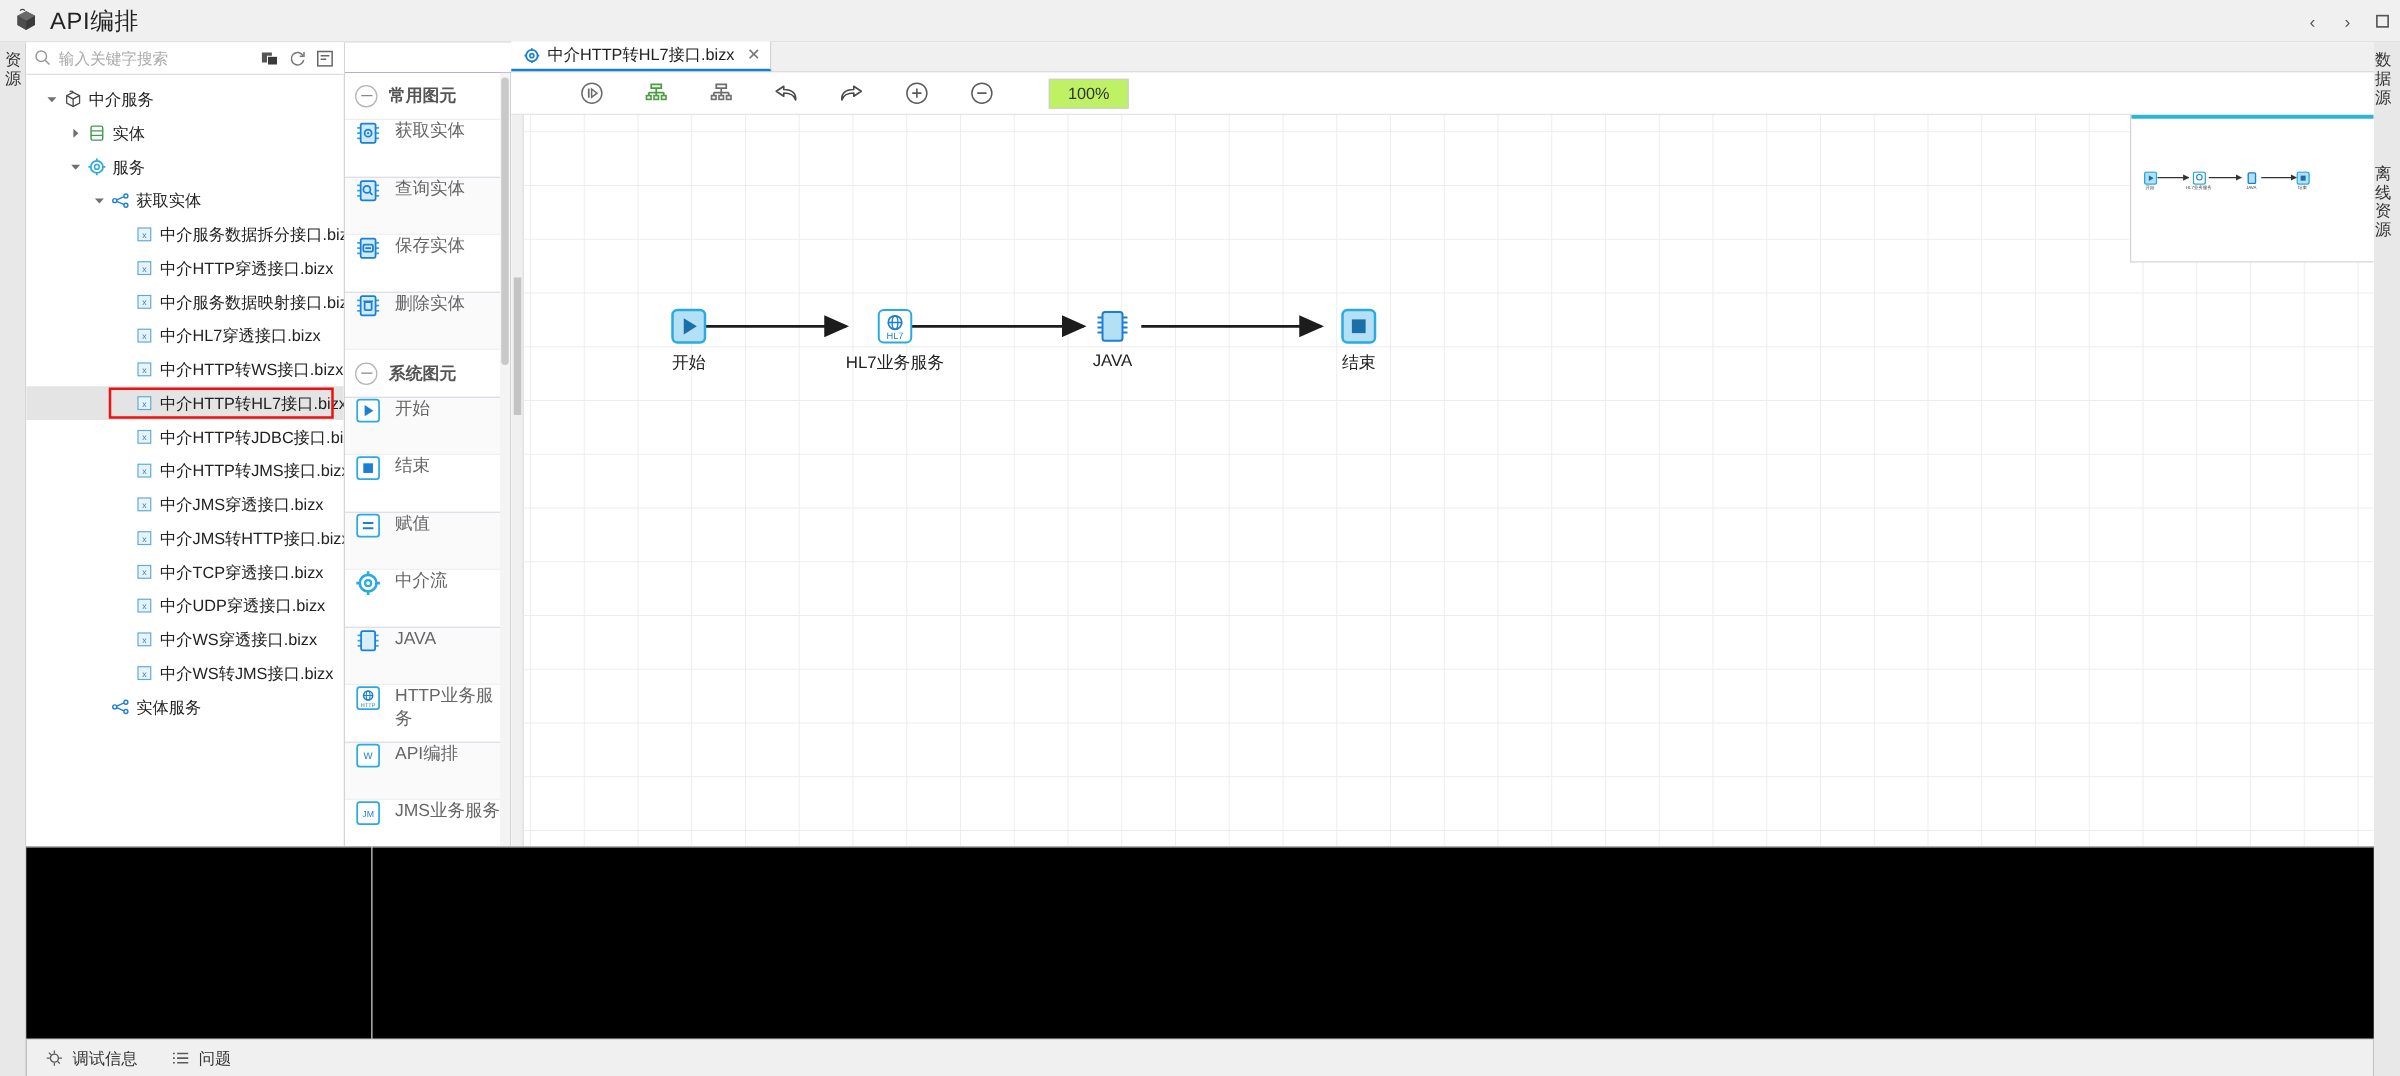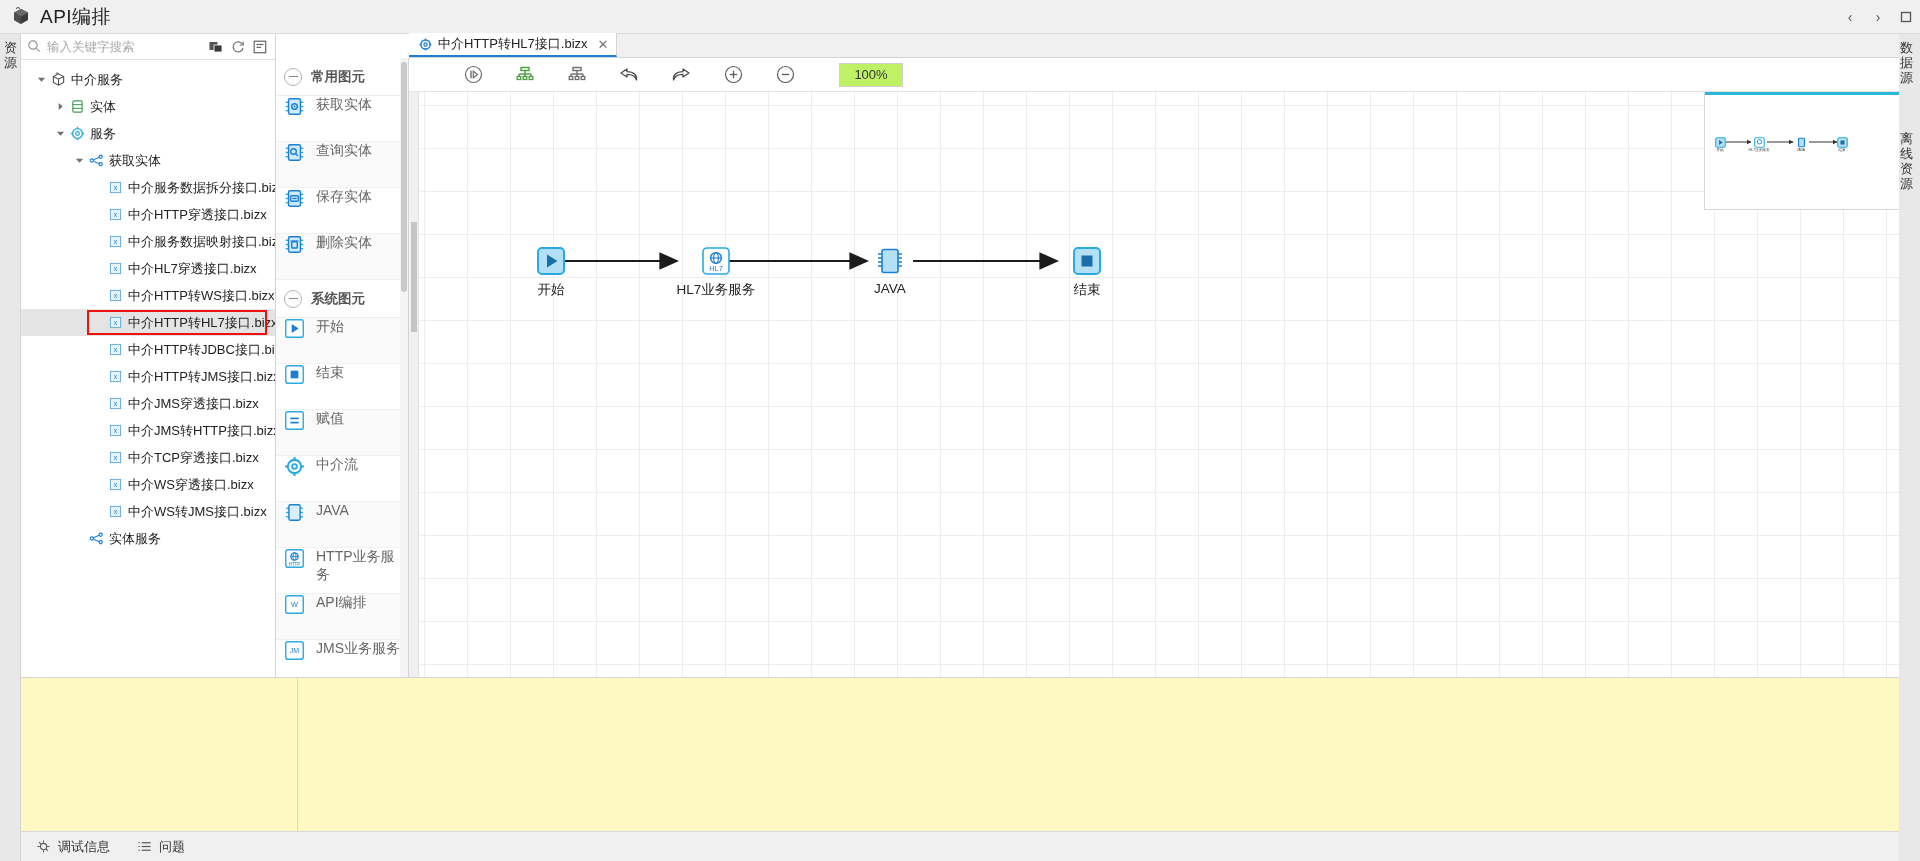--- a/index.html
+++ b/index.html
@@ -183,21 +183,21 @@
   }
   .minimap .mtop { position: absolute; left: 0; top: 0; width: 195px; height: 3px; background: #29b6d8; }
   .minimap .mini-flow { position: absolute; left: 0; top: 40px; width: 195px; height: 40px; }
   .mnode { position: absolute; text-align: center; }
   .mnode .ms { width: 11px; height: 11px; margin: 0 auto; }
   .mnode .ml { font-size: 3.6px; color: #444; margin-top: 1px; white-space: nowrap; transform: scale(1); }
 
   
   .statusbar {
     position: absolute; left: 21px; bottom: 0; right: 21px; height: 184px;
-    background: #fef9c3; border-top: 1px solid #d4d4d4;
+    background: #000000; border-top: 1px solid #d4d4d4;
   }
   .status-strip {
     position: absolute; left: 0; bottom: 0; width: 100%; height: 30px;
     background: #f0f0f0; border-top: 1px solid #d8d8d8;
     display: flex; align-items: center; padding-left: 14px; gap: 26px;
   }
   .status-item { display: flex; align-items: center; font-size: 13px; color: #333; cursor: pointer; }
   .status-item .si { width: 16px; height: 16px; margin-right: 7px; flex:0 0 16px; display:flex; align-items:center; justify-content:center;}
 
   .bot-divider {
@@ -457,20 +457,31 @@
         <div class="node">
           <span style="display:inline-block;width:71px;flex:0 0 71px"></span>
           <span class="twisty"></span>
           <span class="nicon">
             <svg width="13" height="13" viewBox="0 0 14 14">
               <rect x="1.5" y="1.5" width="11" height="11" fill="#e8f4fc" stroke="#5fa8d8" stroke-width="1"></rect>
               <text x="7" y="10" font-size="7.5" fill="#1b7fd4" text-anchor="middle" font-family="Liberation Sans, sans-serif">x</text>
             </svg>
           </span>
           <span class="nlabel">中介TCP穿透接口.bizx</span>
+        </div>
+        <div class="node">
+          <span style="display:inline-block;width:71px;flex:0 0 71px"></span>
+          <span class="twisty"></span>
+          <span class="nicon">
+            <svg width="13" height="13" viewBox="0 0 14 14">
+              <rect x="1.5" y="1.5" width="11" height="11" fill="#e8f4fc" stroke="#5fa8d8" stroke-width="1"></rect>
+              <text x="7" y="10" font-size="7.5" fill="#1b7fd4" text-anchor="middle" font-family="Liberation Sans, sans-serif">x</text>
+            </svg>
+          </span>
+          <span class="nlabel">中介UDP穿透接口.bizx</span>
         </div>
         <div class="node">
           <span style="display:inline-block;width:71px;flex:0 0 71px"></span>
           <span class="twisty"></span>
           <span class="nicon">
             <svg width="13" height="13" viewBox="0 0 14 14">
               <rect x="1.5" y="1.5" width="11" height="11" fill="#e8f4fc" stroke="#5fa8d8" stroke-width="1"></rect>
               <text x="7" y="10" font-size="7.5" fill="#1b7fd4" text-anchor="middle" font-family="Liberation Sans, sans-serif">x</text>
             </svg>
           </span>

